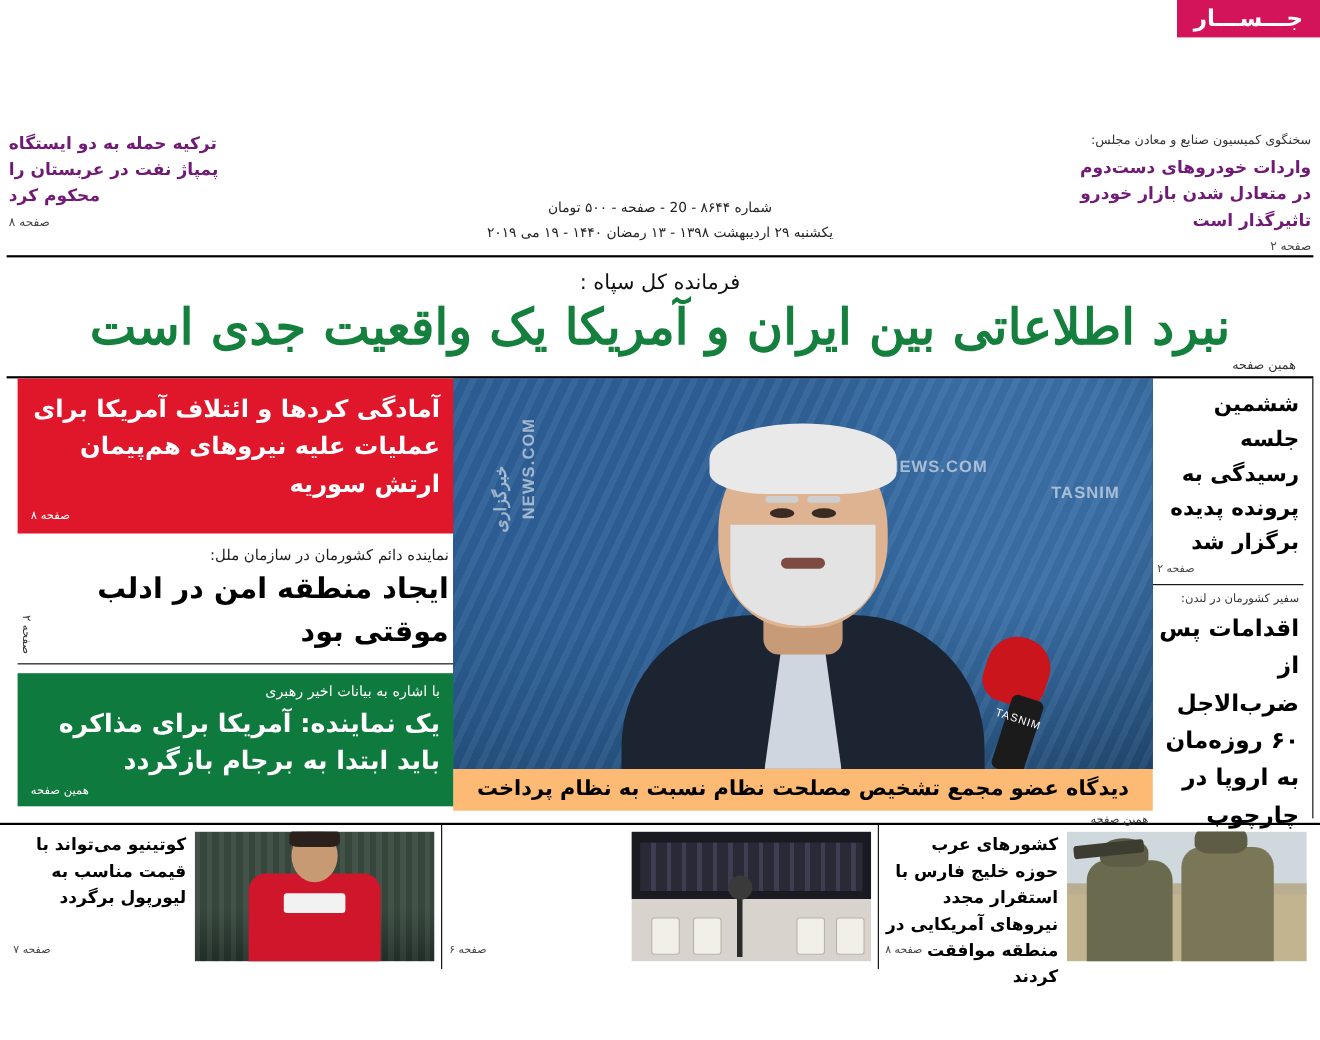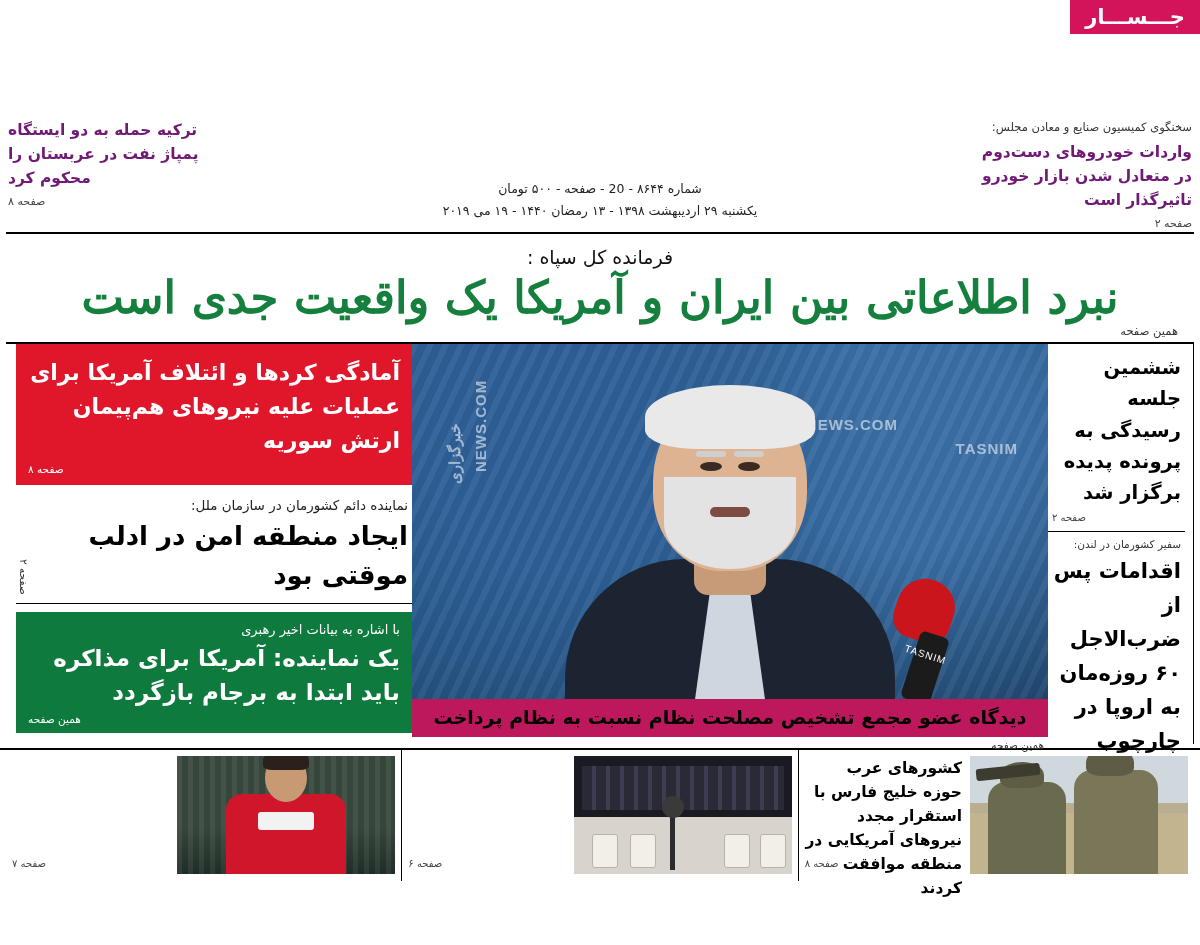--- a/index.html
+++ b/index.html
@@ -346,21 +346,21 @@
   .mic-label {
     position: absolute;
     top: 70px; left: 8px;
     color: #fff;
     font-size: 10px;
     font-family: "Liberation Sans", sans-serif;
     transform: rotate(18deg);
     letter-spacing: 1px;
   }
   .photo-caption {
-    background: #be185d;
+    background: #fdba74;
     color: #000;
     font-size: 19px;
     font-weight: bold;
     text-align: center;
     padding: 6px 4px 7px;
     line-height: 1.3;
   }
   .center-pageref {
     font-size: 10.5px;
     color: #333;
@@ -638,17 +638,18 @@
     <div class="bcell">
       <div class="bthumb">
         <div class="art-player">
           <div class="crowd"></div>
           <div class="kit"></div>
           <div class="head"></div>
           <div class="hair"></div>
         </div>
       </div>
       <div class="btext">
+        <div class="t">کوتینیو می‌تواند با قیمت مناسب به لیورپول برگردد</div>
         <div class="pageref">صفحه ۷</div>
       </div>
     </div>
   </div>
 </div>
 
 </body></html>

